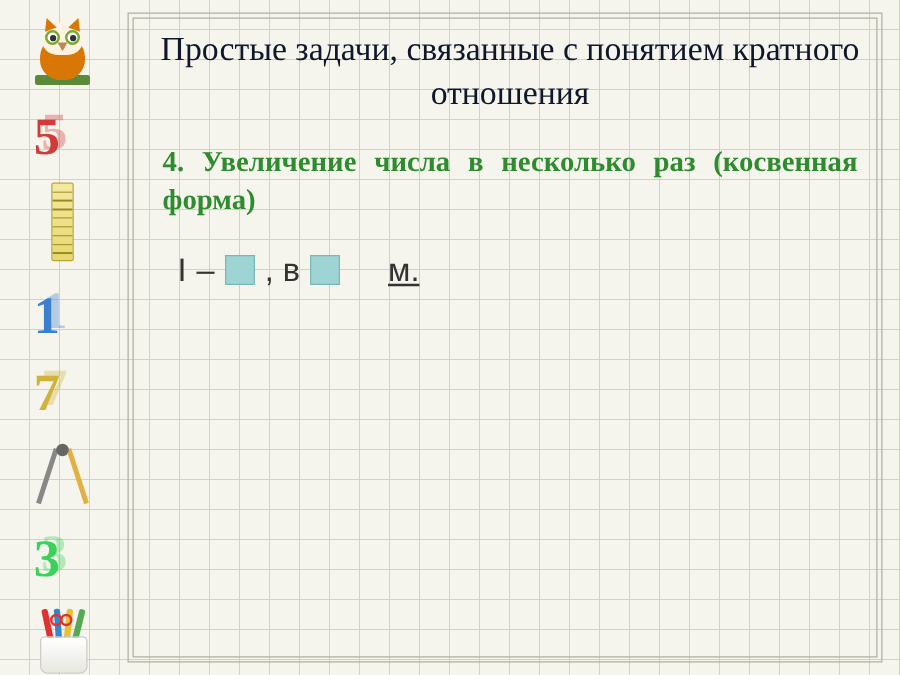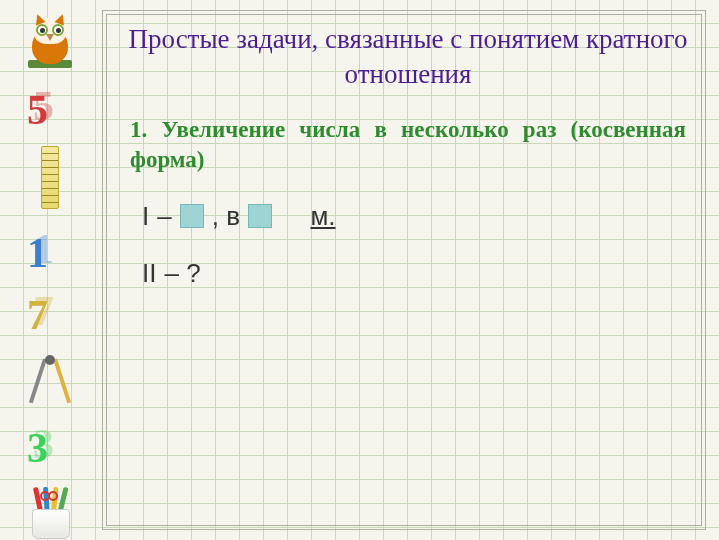--- a/index.html
+++ b/index.html
@@ -103,21 +103,21 @@
   .cup .sci::before,.cup .sci::after{content:"";position:absolute;width:6px;height:6px;border:2px solid #d33;border-radius:50%;}
   .cup .sci::before{left:0;} .cup .sci::after{left:8px;}
 
   .content {
     position: absolute;
     left: 120px;
     top: 22px;
     width: 576px;
   }
   .title {
-    color: #4c1d95;
+    color: #0f172a;
     font-size: 27px;
     line-height: 1.28;
     text-align: center;
     margin-bottom: 24px;
     font-weight: normal;
   }
   .subtitle {
     color: #2e8b2e;
     font-size: 23px;
     font-weight: bold;
@@ -191,30 +191,26 @@
       <div class="pen p2"></div>
       <div class="pen p3"></div>
       <div class="pen p4"></div>
     <div class="sci"></div>
       <div class="body"></div>
   </div>
 </div>
 
 <div class="content">
   <h1 class="title">Простые задачи, связанные с понятием кратного отношения</h1>
-  <p class="subtitle">1. Увеличение числа в несколько раз (косвенная форма)</p>
+  <p class="subtitle">4. Увеличение числа в несколько раз (косвенная форма)</p>
 
   <div class="line1">
     <span>I</span>
       <span>–</span>
     <span class="placeholder"></span>
     <span>, в</span>
     <span class="placeholder"></span>
     <span>&nbsp;</span>
     <span>&nbsp;</span>
     <span class="underlined">м.</span>
   </div>
 
-  <div class="line2">
-    <span>II</span>
-    <span>– ?</span>
-  </div>
 </div>
 
 </body></html>

